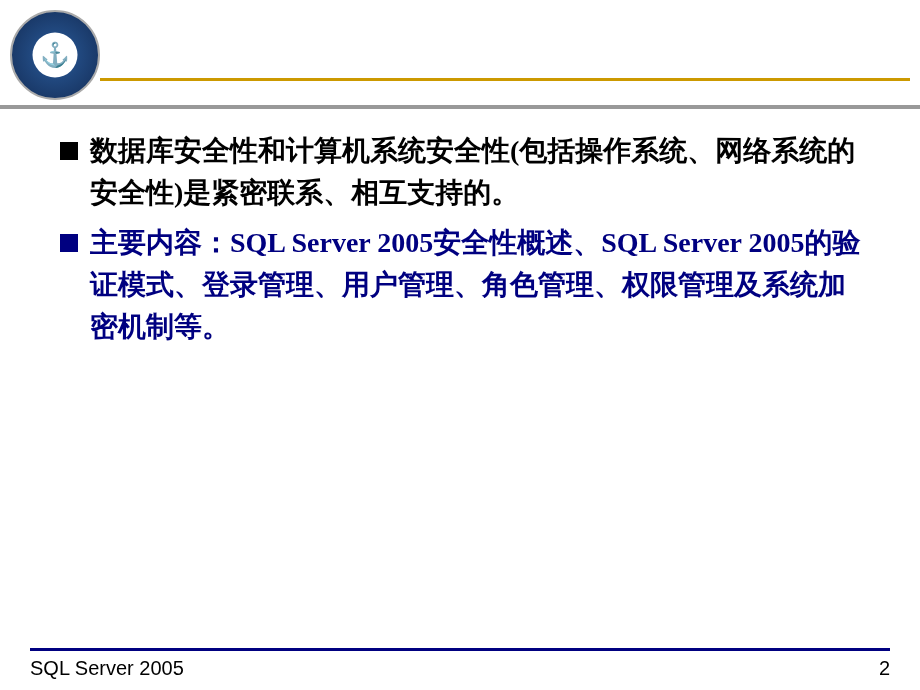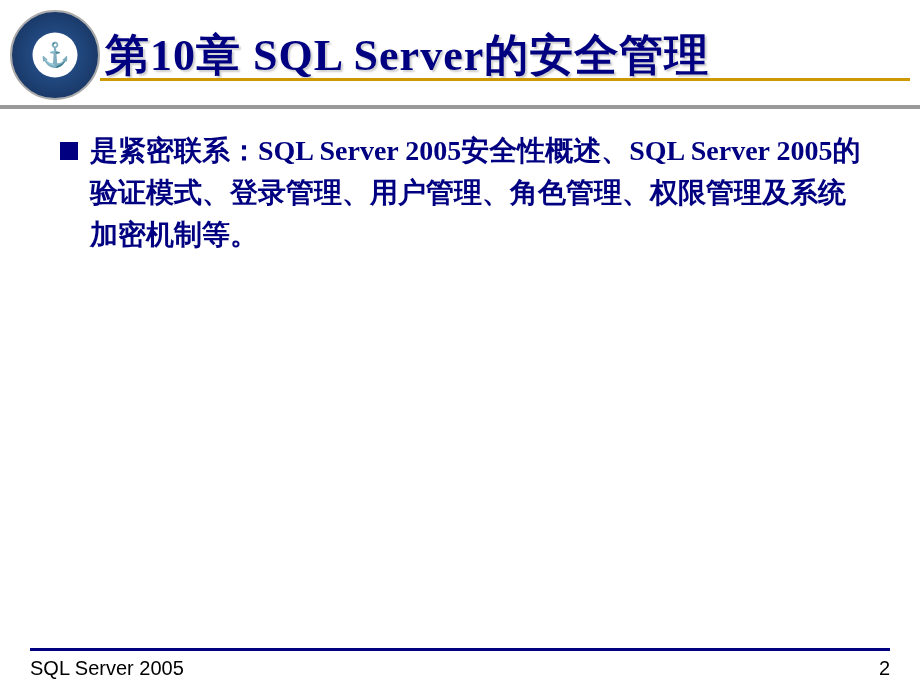--- a/index.html
+++ b/index.html
@@ -135,34 +135,37 @@
     .page-number {
       font-size: 20px;
       color: #000;
     }
   </style>
 </head>
 <body>
 
 <div class="header">
   <div class="logo"></div>
-  <div class="title">第10章  SQL Server的安全管理</div>
   <div class="title-underline"></div>
 </div>
 
 <div class="divider-bar-top"></div>
 
 <div class="content">
 
 
+  <div class="bullet-item">
+    <div class="bullet"></div>
+    <div class="bullet-text">数据库安全性和计算机系统安全性(包括操作系统、网络系统的安全性)是紧密联系、相互支持的。</div>
+  </div>
 
   <div class="bullet-item">
     <div class="bullet blue"></div>
     <div class="bullet-text blue">
-      <span class="label">是紧密联系</span><span class="normal">：SQL Server 2005安全性概述、SQL Server 2005的验证模式、登录管理、用户管理、角色管理、权限管理及系统加密机制等。</span>
+      <span class="label">主要内容</span><span class="normal">：SQL Server 2005安全性概述、SQL Server 2005的验证模式、登录管理、用户管理、角色管理、权限管理及系统加密机制等。</span>
     </div>
   </div>
 </div>
 
 <div class="footer">
   <div class="footer-line"></div>
   <div class="footer-text">SQL Server 2005</div>
   <div class="page-number">2</div>
 </div>
 

